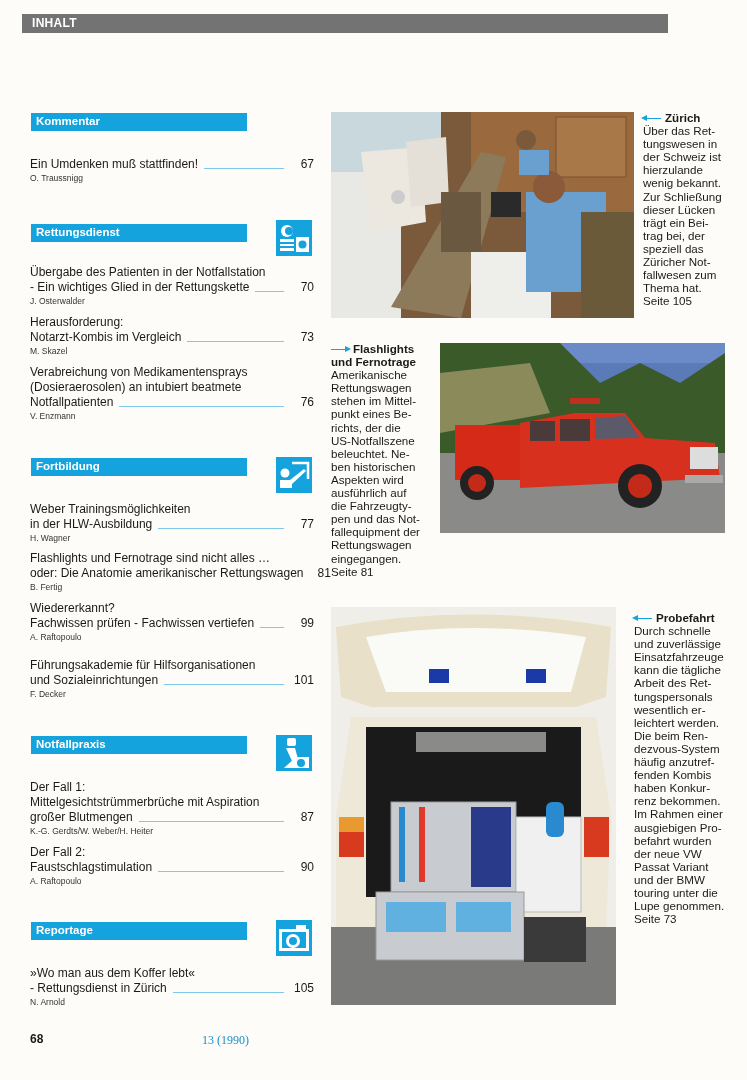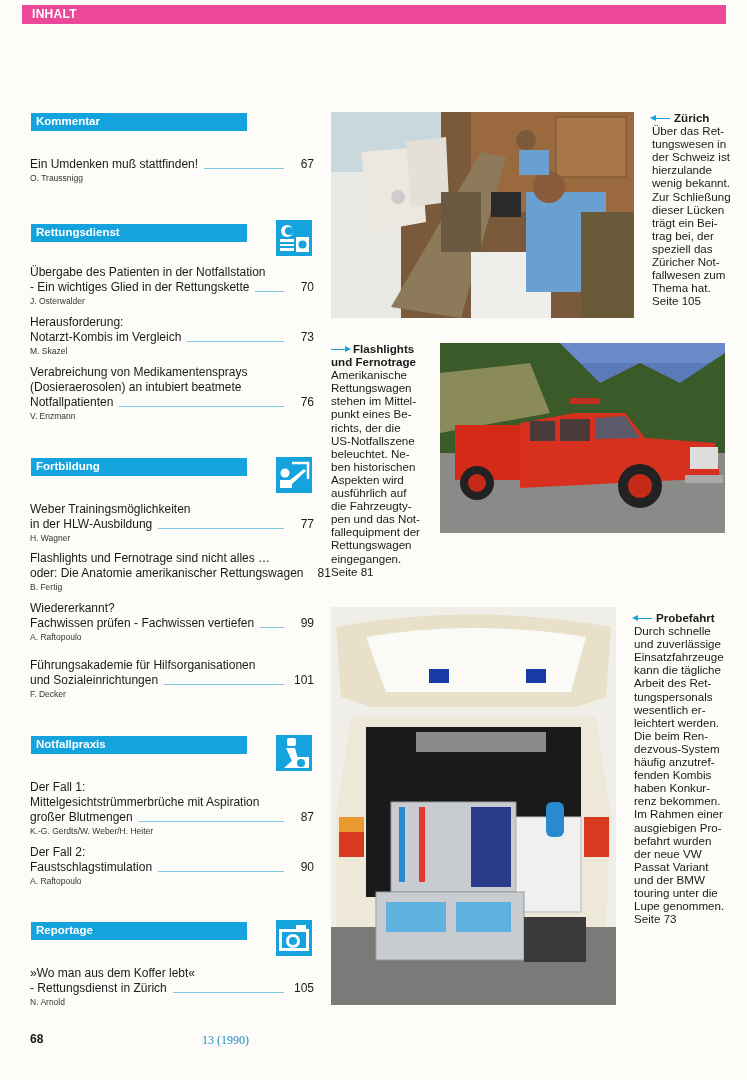--- a/index.html
+++ b/index.html
@@ -1,17 +1,17 @@
 <!DOCTYPE html>
 <html><head>
 <meta charset="utf-8">
 <style>
   html,body{margin:0;padding:0;}
   body{width:747px;height:1080px;background:#fdfcf8;position:relative;overflow:hidden;font-family:"Liberation Sans",sans-serif;color:#1a1a1a;}
-  .topbar{position:absolute;left:22px;top:5px;width:704px;height:19px;background:#ec4899;}
+  .topbar{position:absolute;left:22px;top:14px;width:646px;height:19px;background:#737373;}
   .topbar span{position:absolute;left:10px;top:2px;color:#fff;font-weight:bold;font-size:12px;letter-spacing:0.3px;}
   .sec{position:absolute;left:31px;width:216px;height:18px;background:#14a3dd;}
   .sec span{position:absolute;left:5px;top:2px;color:#fff;font-weight:bold;font-size:11.5px;}
   .icon{position:absolute;left:276px;width:36px;height:36px;background:#14a3dd;}
   .entry{position:absolute;left:30px;width:284px;}
   .entry .t{font-size:12px;line-height:15px;color:#1a1a1a;}
   .entry .last{display:flex;align-items:flex-end;font-size:12px;line-height:15px;}
   .entry .last .txt{white-space:nowrap;}
   .entry .last .rule{flex:1;border-bottom:1px solid #7ec9e8;margin:0 10px 3px 6px;min-width:10px;}
   .entry .last .pg{width:20px;text-align:right;}
@@ -210,21 +210,21 @@
     <rect x="140" y="140" width="80" height="66" fill="#eeeeea"></rect>
     <rect x="160" y="80" width="30" height="25" fill="#2a2a2a"></rect>
     <rect x="195" y="80" width="80" height="100" fill="#6aa0d0"></rect>
     <circle cx="218" cy="75" r="16" fill="#8a5a3a"></circle>
     <circle cx="195" cy="28" r="10" fill="#7a5a3a"></circle>
     <rect x="188" y="38" width="30" height="25" fill="#6aa0d0"></rect>
     <rect x="250" y="100" width="53" height="106" fill="#6a5a3a"></rect>
   </svg>
 </div>
 
-<div class="cap" style="left:643px;top:111px;margin-left:9px;">
+<div class="cap" style="left:643px;top:111px;">
   <div class="h"><span class="arrow"></span><span>Zürich</span></div>
   <div style="white-space:pre-line">Über das Ret-
 tungswesen in
 der Schweiz ist
 hierzulande
 wenig bekannt.
 Zur Schließung
 dieser Lücken
 trägt ein Bei-
 trag bei, der

